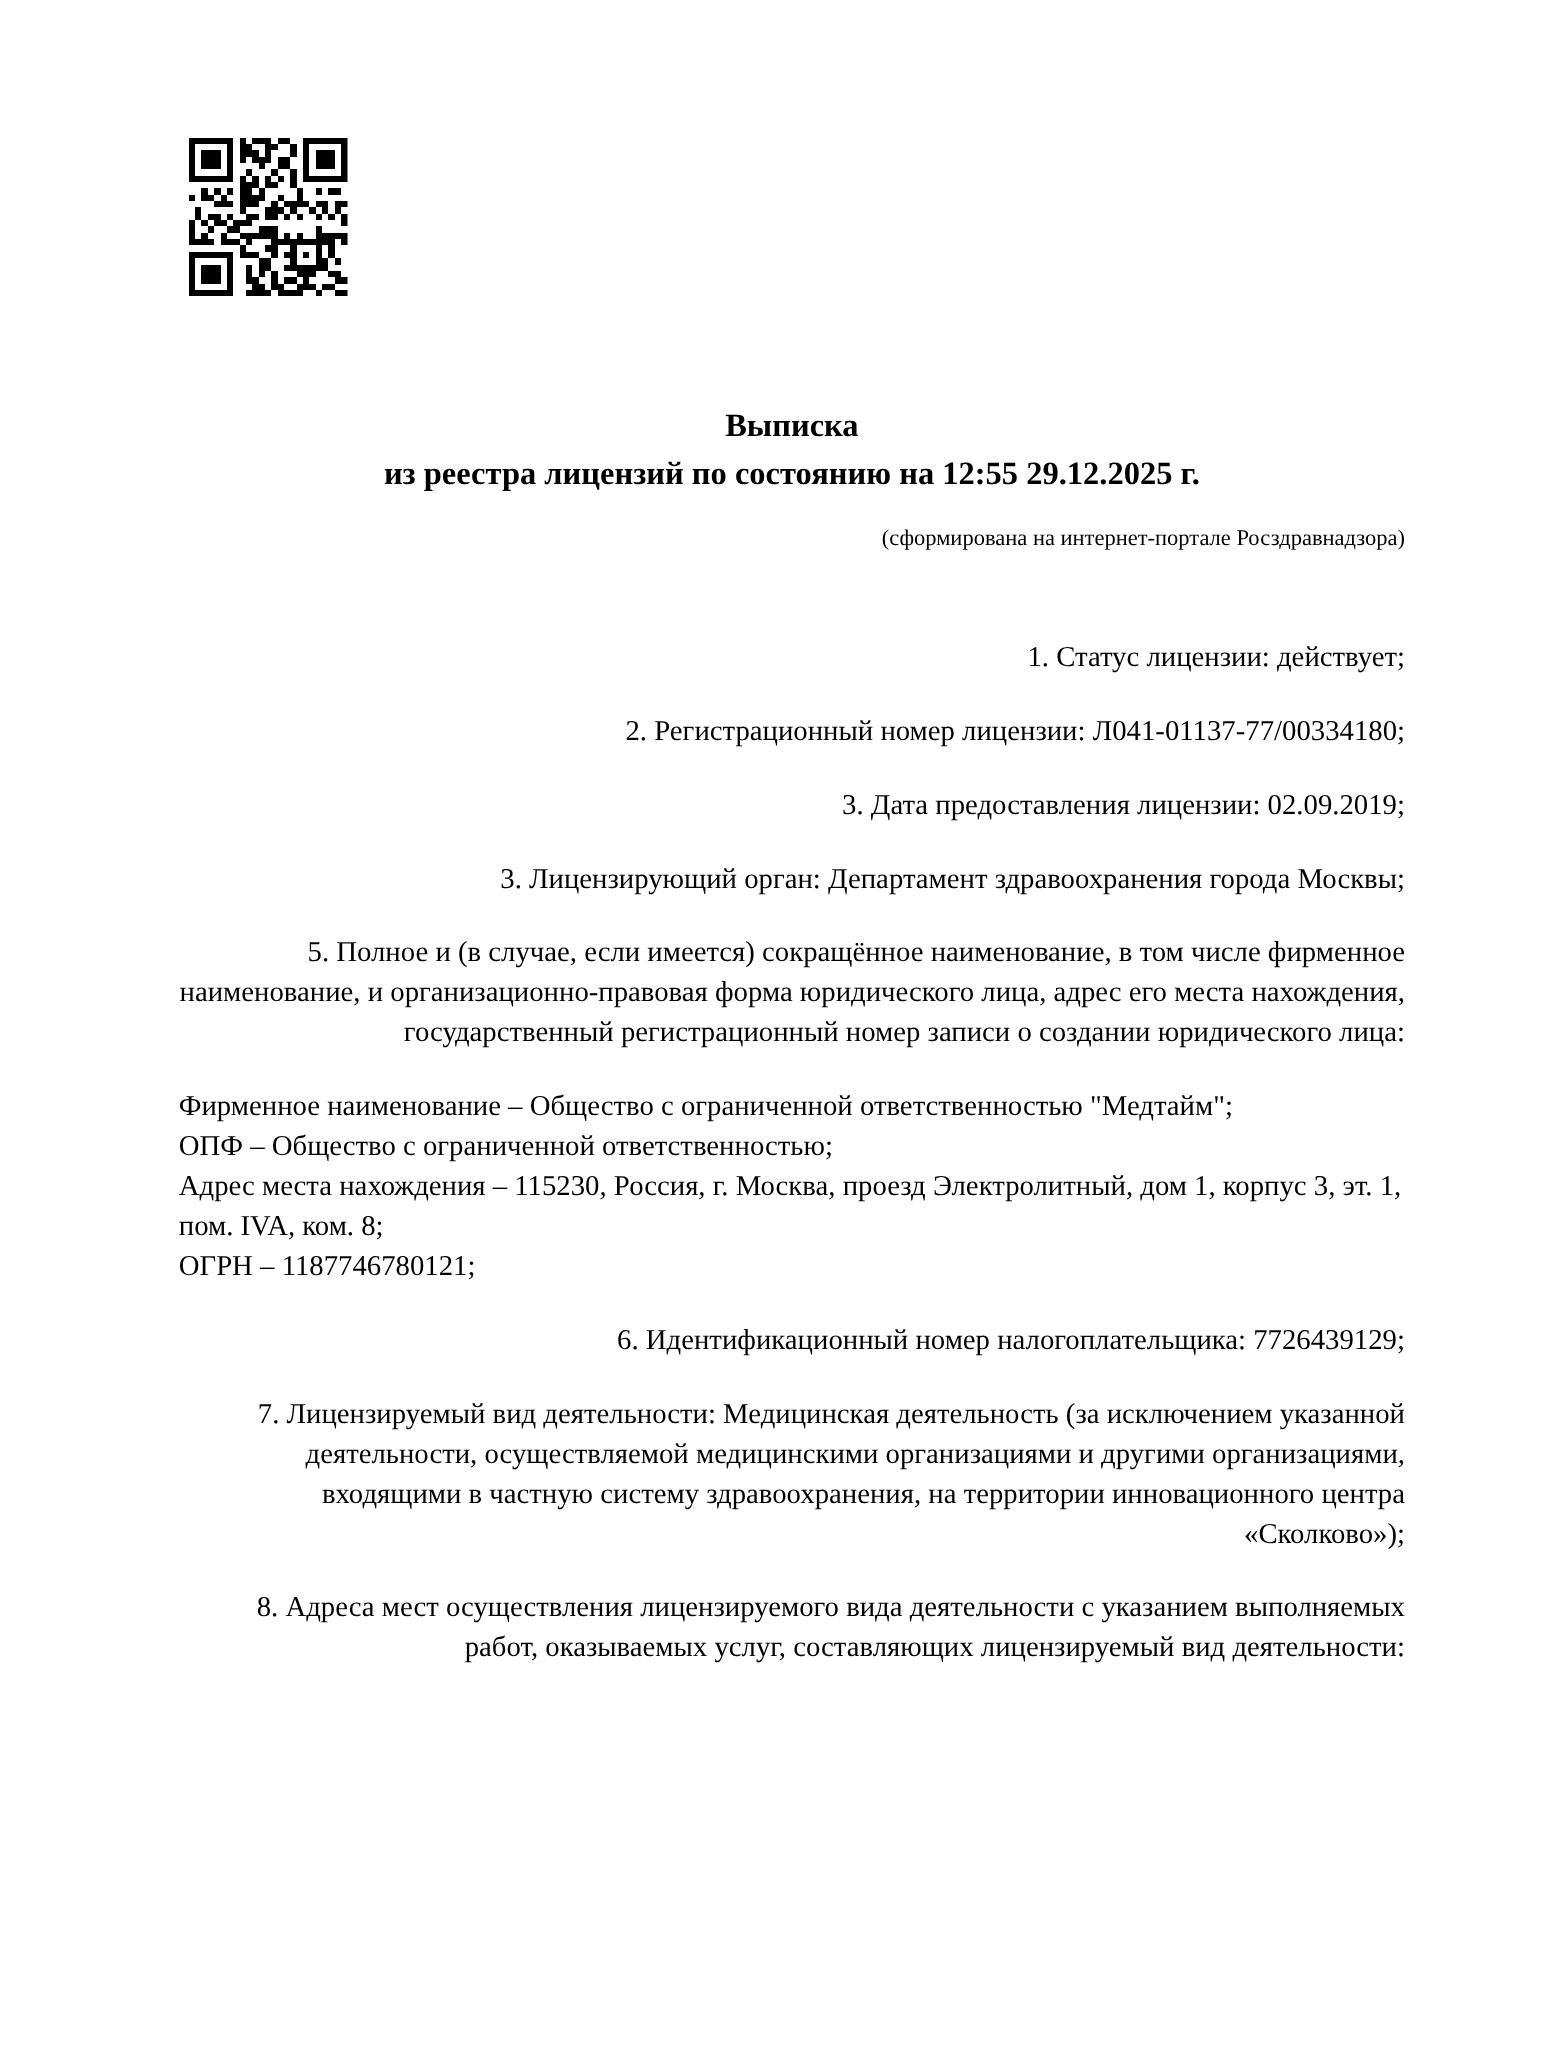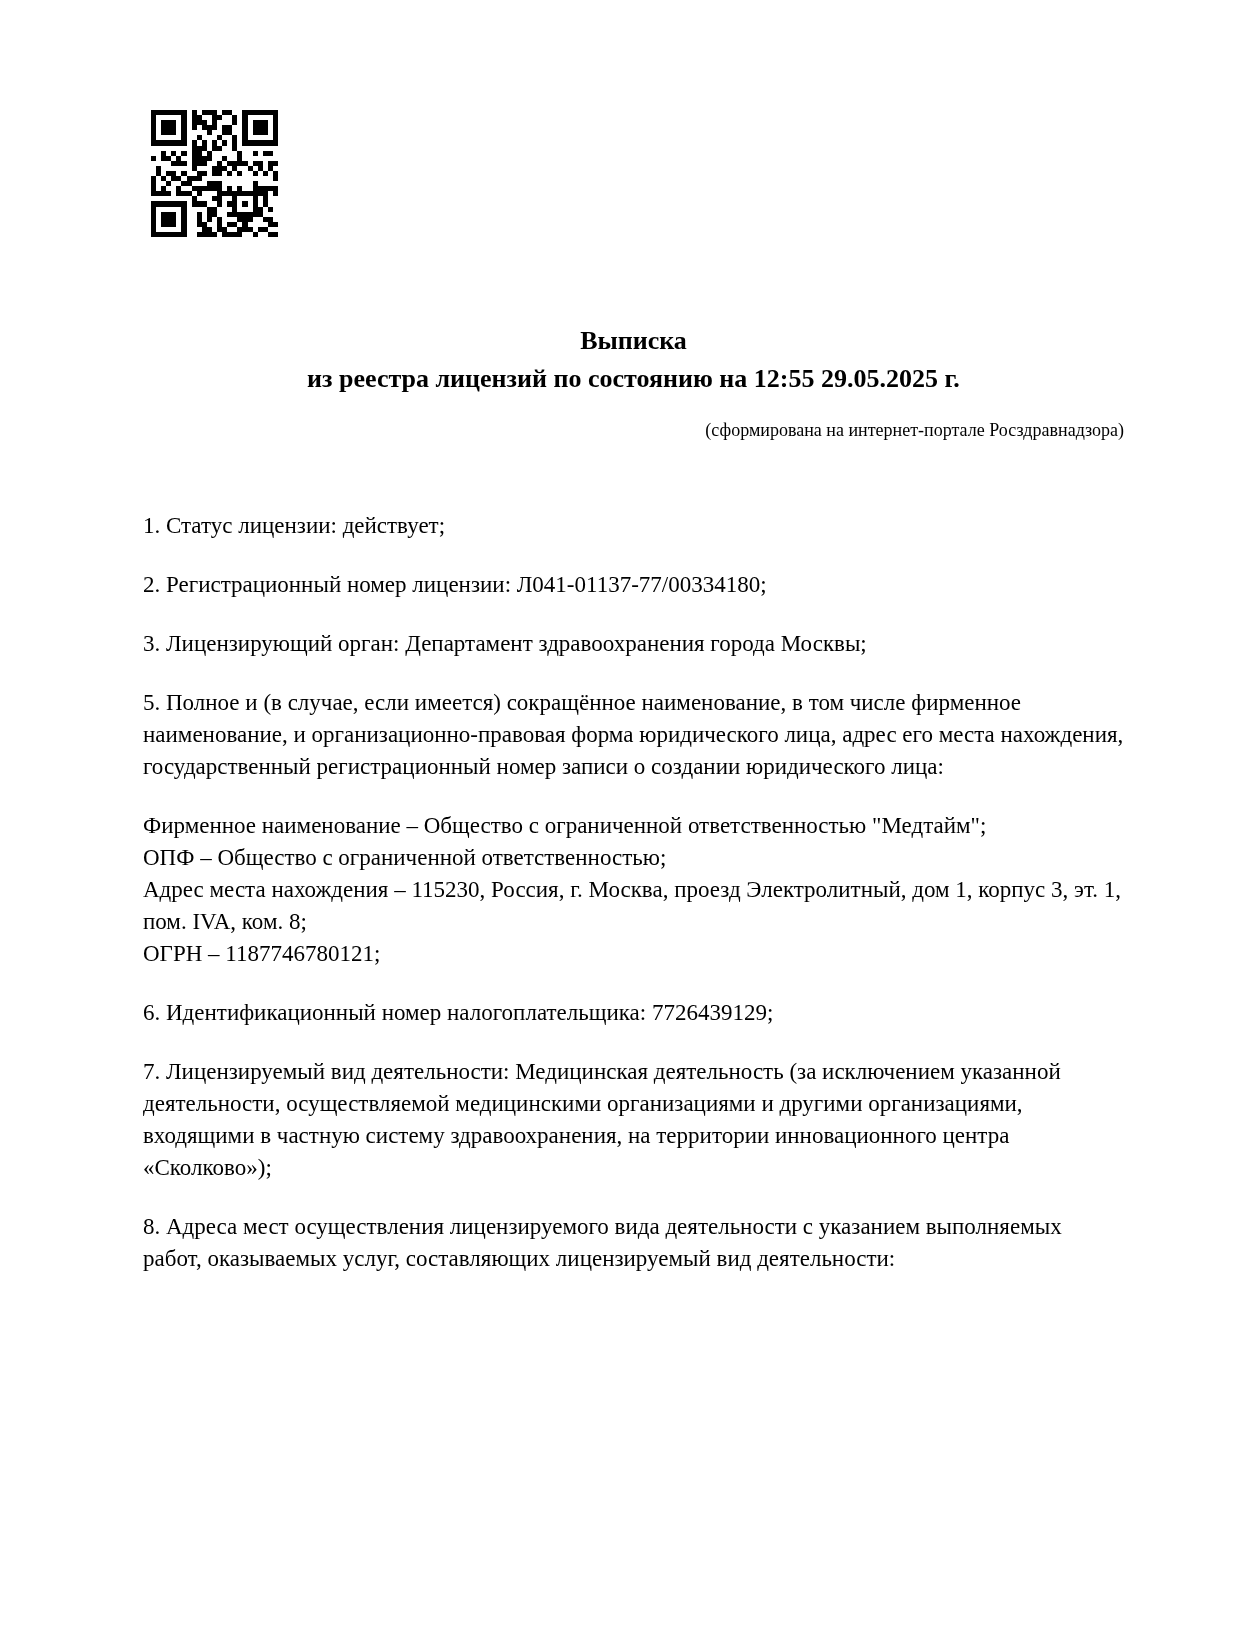--- a/index.html
+++ b/index.html
@@ -33,21 +33,21 @@
   .note {
     margin-top: 20px;
     text-align: right;
     font-size: 18px;
     line-height: 24px;
   }
   .body {
     font-size: 23px;
     line-height: 32px;
   }
-  .para { margin: 0 0 27px 0; }
+  .para { margin: 0 0 27px 0; text-align: right; }
   .para.first { margin-top: 68px; }
   .block { margin: 0 0 27px 0; }
   .block .line { margin: 0; }
 </style>
 </head>
 <body>
 
 <div class="page">
 
   <div class="qr">
@@ -364,28 +364,29 @@
         <rect x="17" y="24" width="1" height="1" fill="#000"></rect>
         <rect x="20" y="24" width="1" height="1" fill="#000"></rect>
         <rect x="23" y="24" width="1" height="1" fill="#000"></rect>
         <rect x="24" y="24" width="1" height="1" fill="#000"></rect>
       </svg>
   </div>
 
   <div class="content">
     <div class="title">
       <div>Выписка</div>
-      <div>из реестра лицензий по состоянию на 12:55 29.05.2025 г.</div>
+      <div>из реестра лицензий по состоянию на 12:55 29.12.2025 г.</div>
     </div>
 
     <div class="note">(сформирована на интернет-портале Росздравнадзора)</div>
 
     <div class="body">
       <p class="para first">1. Статус лицензии: действует;</p>
       <p class="para">2. Регистрационный номер лицензии: Л041-01137-77/00334180;</p>
+      <p class="para">3. Дата предоставления лицензии: 02.09.2019;</p>
       <p class="para">3. Лицензирующий орган: Департамент здравоохранения города Москвы;</p>
       <p class="para">5. Полное и (в случае, если имеется) сокращённое наименование, в том числе фирменное наименование, и организационно-правовая форма юридического лица, адрес его места нахождения, государственный регистрационный номер записи о создании юридического лица:</p>
 
       <div class="block">
         <div class="line">Фирменное наименование – Общество с ограниченной ответственностью "Медтайм";</div>
         <div class="line">ОПФ – Общество с ограниченной ответственностью;</div>
         <div class="line">Адрес места нахождения – 115230, Россия, г. Москва, проезд Электролитный, дом 1, корпус 3, эт. 1, пом. IVA, ком. 8;</div>
         <div class="line">ОГРН – 1187746780121;</div>
       </div>
 

